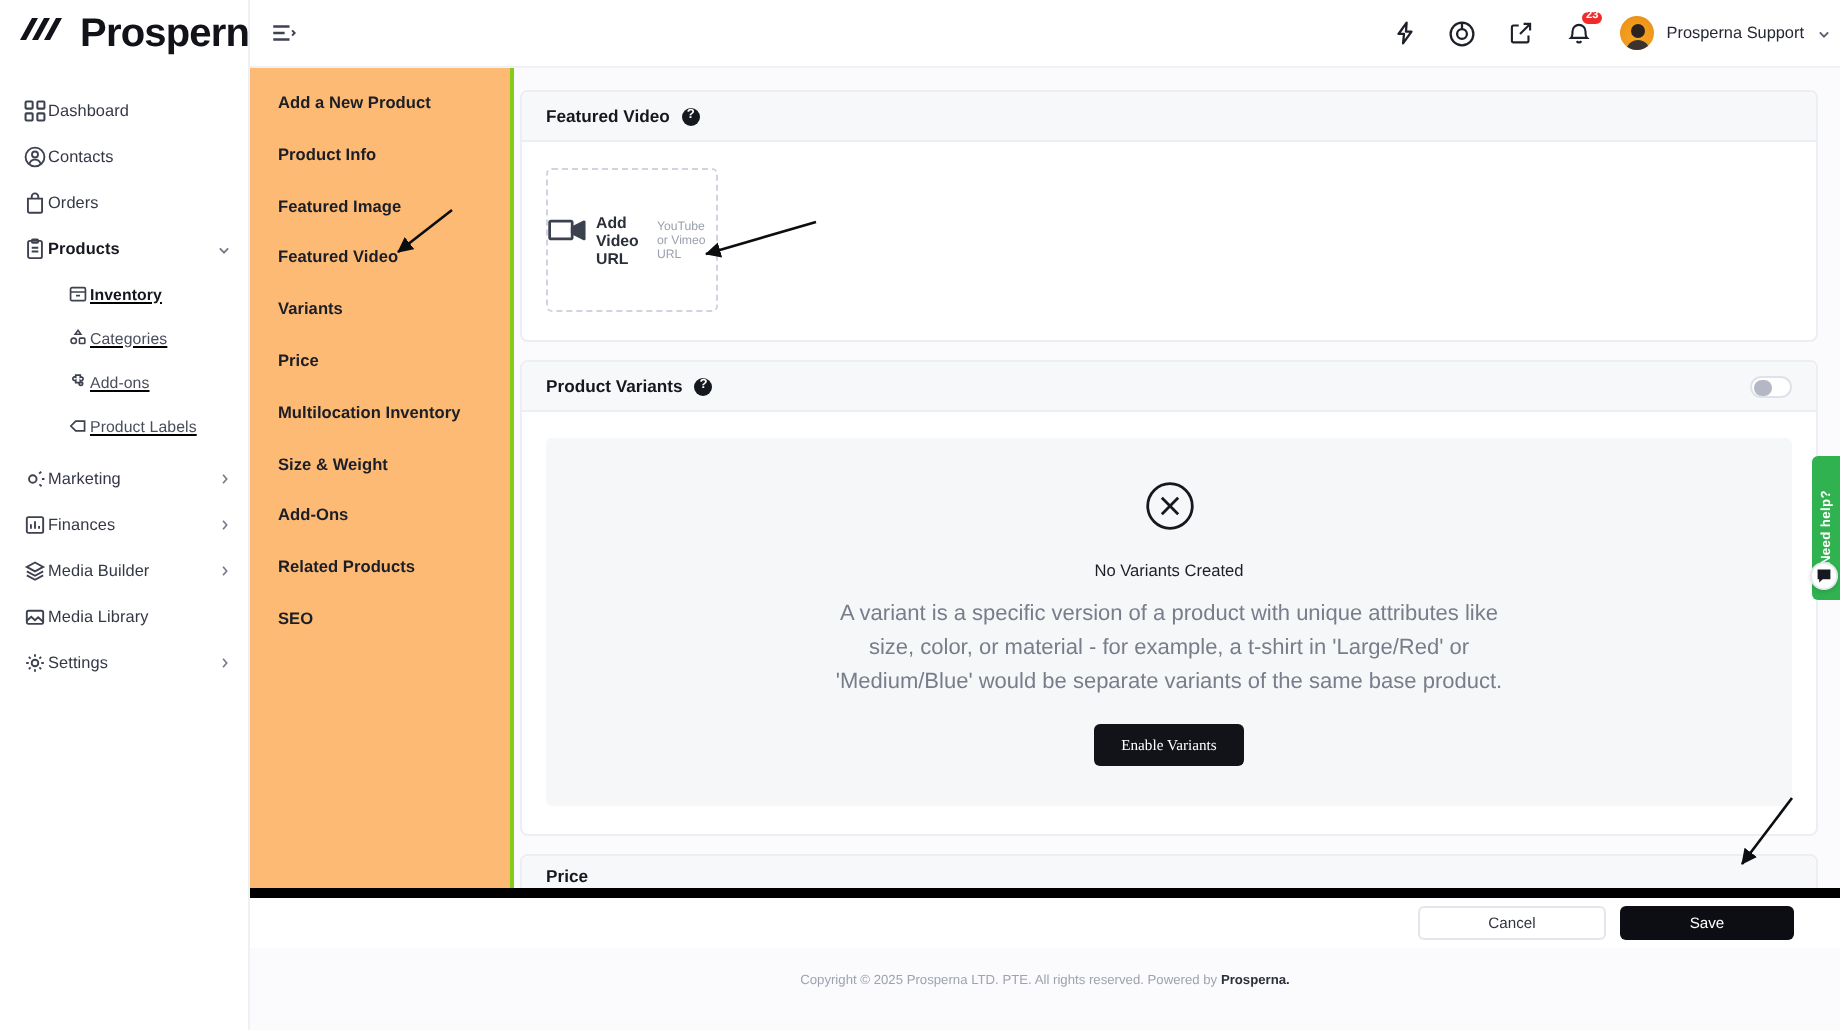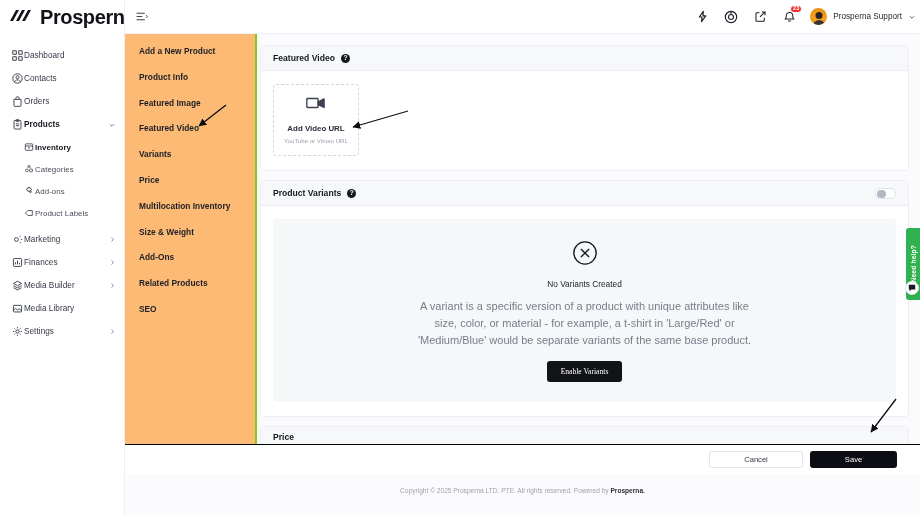--- a/index.html
+++ b/index.html
@@ -23,21 +23,21 @@
   .brand-text { font-size: 20px; font-weight: 700; letter-spacing: -0.4px; color: #111318; }
   .nav { padding-top: 10px; }
   .nav-item {
     display: flex; align-items: center; 
     height: 23px; padding: 0 8px 0 11px; cursor: pointer; position: relative;
   }
   .nav-item .ico { width: 13px; height: 13px; flex: 0 0 13px; display: flex; align-items: center; justify-content: center; color: #3d4150; }
   .nav-label { font-size: 8.2px; color: #343846; letter-spacing: 0.05px; white-space: nowrap; }
   .nav-item.strong .nav-label { font-weight: 700; color: #15171e; }
   .chev { margin-left: auto; color: #767b8a; display: flex; }
-  .sub-item { padding-left: 22px; height: 22px; }
+  .sub-item { padding-left: 32px; height: 22px; text-decoration: underline; }
   .sub-item .nav-label { font-size: 7.9px; color: #4a4e5c; }
   .sub-item.active .nav-label { font-weight: 700; color: #15171e; }
   .spacer-sm { height: 4px; }
 
   
   .main { flex: 1; display: flex; flex-direction: column; min-width: 0; background: #fbfbfd; }
   .topbar {
     height: 34px; background: #ffffff; display: flex; align-items: center;
     padding: 0 4px 0 8px; border-bottom: 1px solid #f0f1f5;
   }
@@ -90,21 +90,21 @@
   .toggle {
     margin-left: auto; width: 21px; height: 11px; border-radius: 7px; background: #ffffff;
     border: 1px solid #dfe2e9; position: relative; cursor: pointer;
   }
   .toggle .knob { position: absolute; left: 1px; top: 1px; width: 8.5px; height: 8.5px; border-radius: 50%; background: #b3b8c4; }
 
   .card-body { padding: 13px 12px 14px 12px; }
 
   .video-drop {
     width: 86px; height: 72px; border: 1px dashed #cfd4de; border-radius: 3px;
-    display: flex; flex-direction: column; align-items: center; justify-content: center;
+    display: flex; flex-direction: row; align-items: center; justify-content: center;
     cursor: pointer; background: #fff; gap: 4px;
   }
   .video-drop .vi { color: #3c4150; margin-bottom: 6px; }
   .drop-title { font-size: 7.9px; font-weight: 700; color: #2b2f3a; }
   .drop-sub { font-size: 6.1px; color: #9aa0ad; }
 
   .variants-panel {
     background: #f6f7f9; border-radius: 3px; padding: 21px 0 20px;
     display: flex; flex-direction: column; align-items: center;
   }
@@ -118,21 +118,21 @@
     background: #111318; color: #ffffff; border: none; border-radius: 3px;
     font-size: 7.6px; padding: 6px 14px; cursor: pointer; font-family: Liberation Serif, serif;
   }
 
   .price-card { border-radius: 4px 4px 0 0; border-bottom: none; margin-bottom: 0; }
   .price-head { height: 21px; }
 
   
   .action-bar {
     position: absolute; left: 125px; right: 0; bottom: 41px; height: 30px;
-    background: #ffffff; border-top: 1px solid #000000;
+    background: #ffffff; border-top: 5px solid #000000;
     display: flex; align-items: center; justify-content: flex-end; gap: 7px; padding-right: 23px;
   }
   .btn-outline {
     width: 94px; height: 17px; border: 1px solid #e3e6ec; border-radius: 3px;
     background: #fff; font-size: 7.6px; color: #31353f; cursor: pointer; font-family: inherit;
   }
   .btn-save {
     width: 87px; height: 17px; border: none; border-radius: 3px;
     background: #0c0e13; color: #fff; font-size: 7.6px; cursor: pointer; font-family: inherit;
   }

